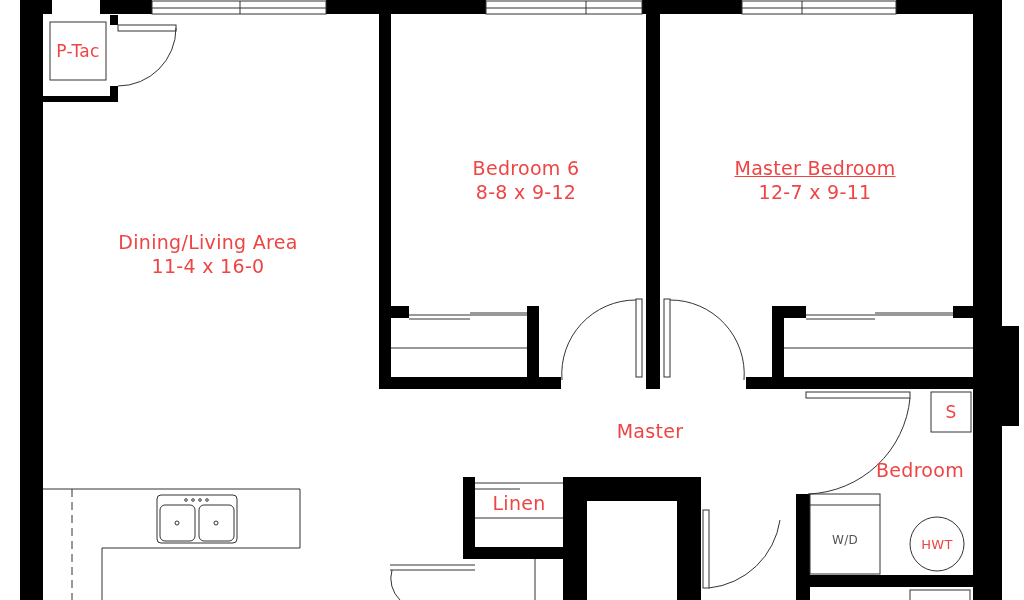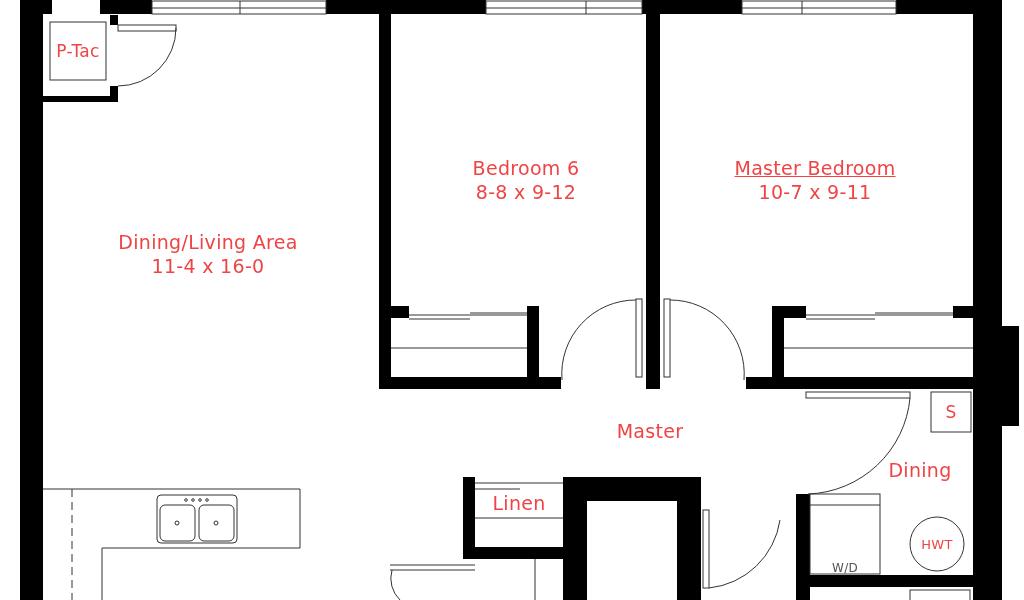--- a/index.html
+++ b/index.html
@@ -131,21 +131,21 @@
 
 <div class="lbl small" style="left:78px; top:39px;">P-Tac</div>
 
 <div class="lbl" style="left:208px; top:230px;">Dining/Living Area</div>
 <div class="lbl" style="left:208px; top:254px;">11-4 x 16-0</div>
 
 <div class="lbl" style="left:526px; top:156px;">Bedroom 6</div>
 <div class="lbl" style="left:526px; top:180px;">8-8 x 9-12</div>
 
 <div class="lbl" style="left:815px; top:156px;text-decoration:underline;">Master Bedroom</div>
-<div class="lbl" style="left:815px; top:180px;">10-7 x 9-11</div>
+<div class="lbl" style="left:815px; top:180px;">12-7 x 9-11</div>
 
 <div class="lbl" style="left:650px; top:419px;">Master</div>
-<div class="lbl" style="left:920px; top:458px;">Dining</div>
+<div class="lbl" style="left:920px; top:458px;">Bedroom</div>
 <div class="lbl" style="left:519px; top:491px;">Linen</div>
 
 <div class="lbl small" style="left:951px; top:400px;">S</div>
-<div class="lbl tiny" style="left:845px; top:528px;margin-top:28px;">W/D</div>
+<div class="lbl tiny" style="left:845px; top:528px;">W/D</div>
 <div class="lbl bold" style="left:937px; top:533px;">HWT</div>
 
 </body></html>

